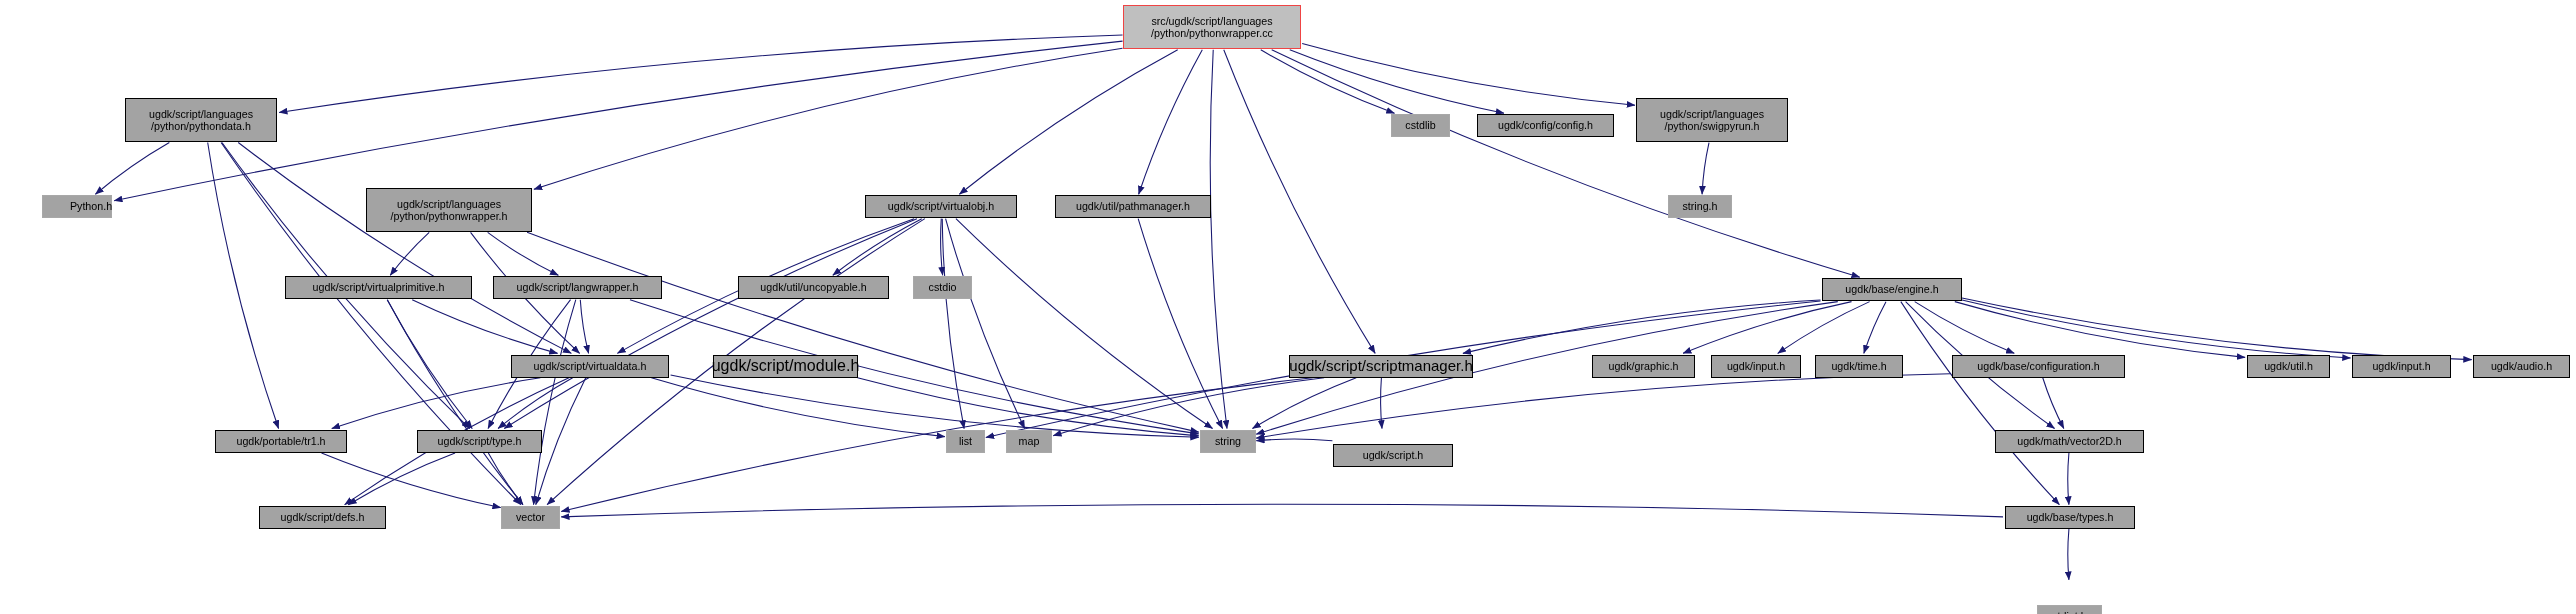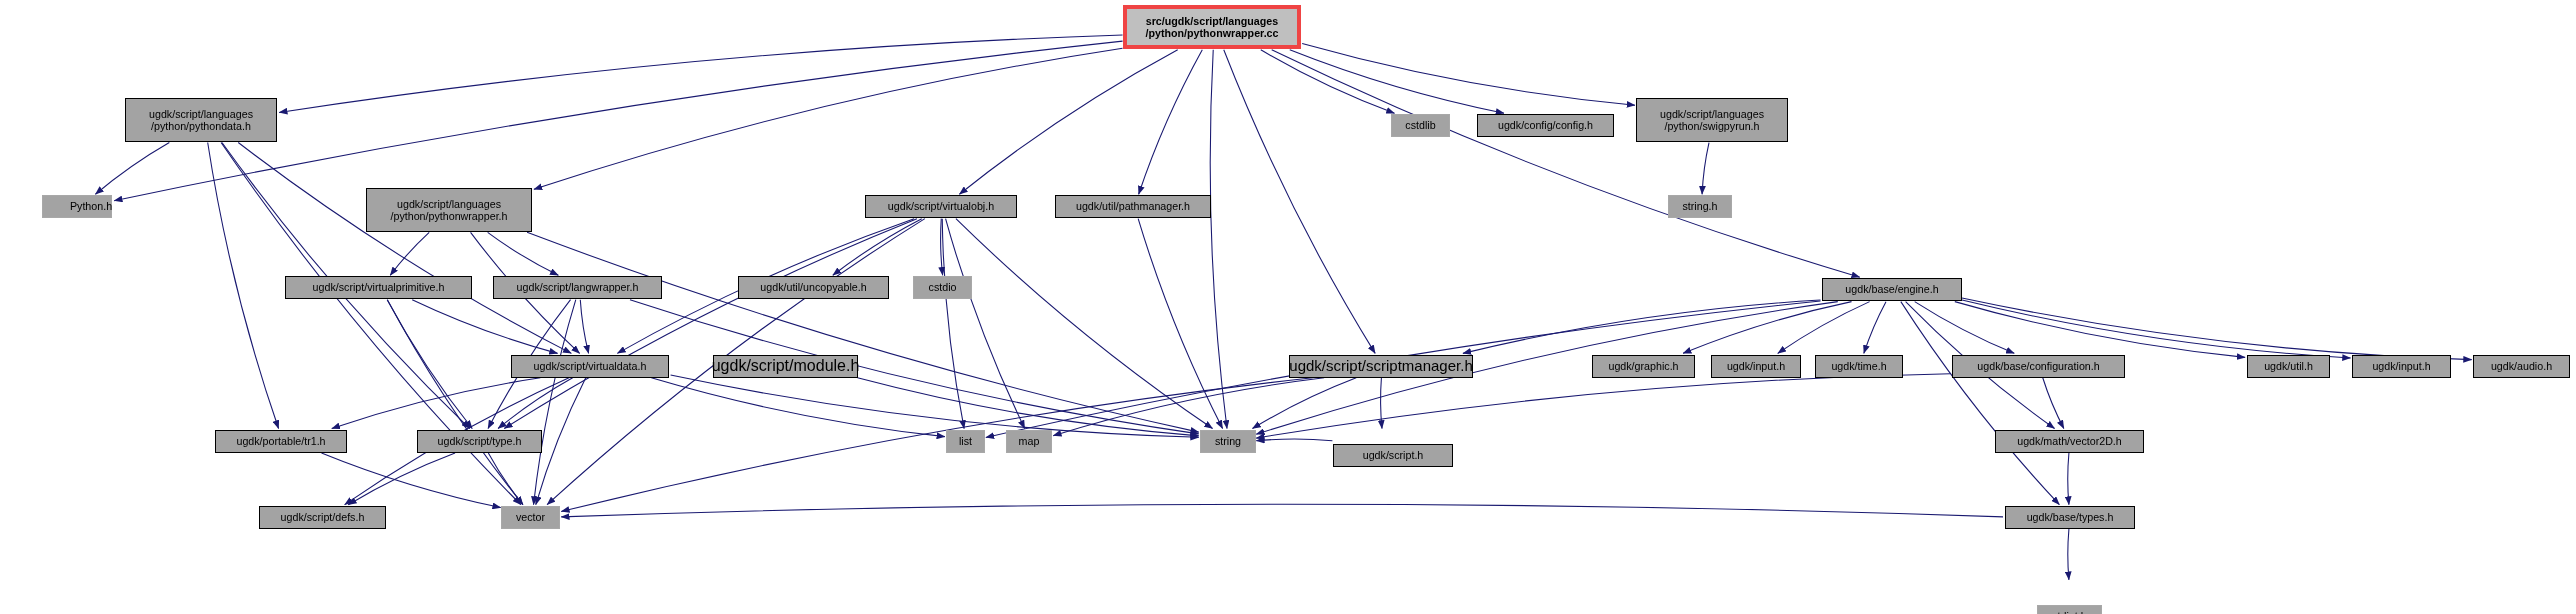--- a/index.html
+++ b/index.html
@@ -5,21 +5,21 @@
   html,body{margin:0;padding:0;background:#ffffff;}
   body{font-family:"Liberation Sans", sans-serif;}
   #graph-root{position:relative;width:2576px;height:614px;overflow:hidden;background:#fff;}
   #graph-svg{position:absolute;left:0;top:0;width:2576px;height:614px;}
   .gnode{position:absolute;box-sizing:border-box;display:flex;align-items:center;justify-content:center;
          text-align:center;line-height:1.12;color:#000;background:#a3a3a3;
          font-family:"Liberation Sans", sans-serif;}
   .gnode span{display:block;white-space:pre-line;}
   .n-solid{border:1px solid #000000;}
   .n-gray{border:1px solid #a8a8a8;}
-  .n-root{border:4px solid #ef4444;background:#bfbfbf;font-weight:bold;}
+  .n-root{border:1px solid #ef4444;background:#bfbfbf;}
 </style>
 </head>
 <body>
 
 <div id="graph-root">
   <svg id="graph-svg" xmlns="http://www.w3.org/2000/svg" viewBox="0 0 2637 629">
     <defs>
       <marker id="arrowhead" markerWidth="9" markerHeight="7" refX="8.5" refY="3.5" orient="auto" markerUnits="userSpaceOnUse">
         <polygon points="0 0, 9 3.5, 0 7" fill="#191970"></polygon>
       </marker>

